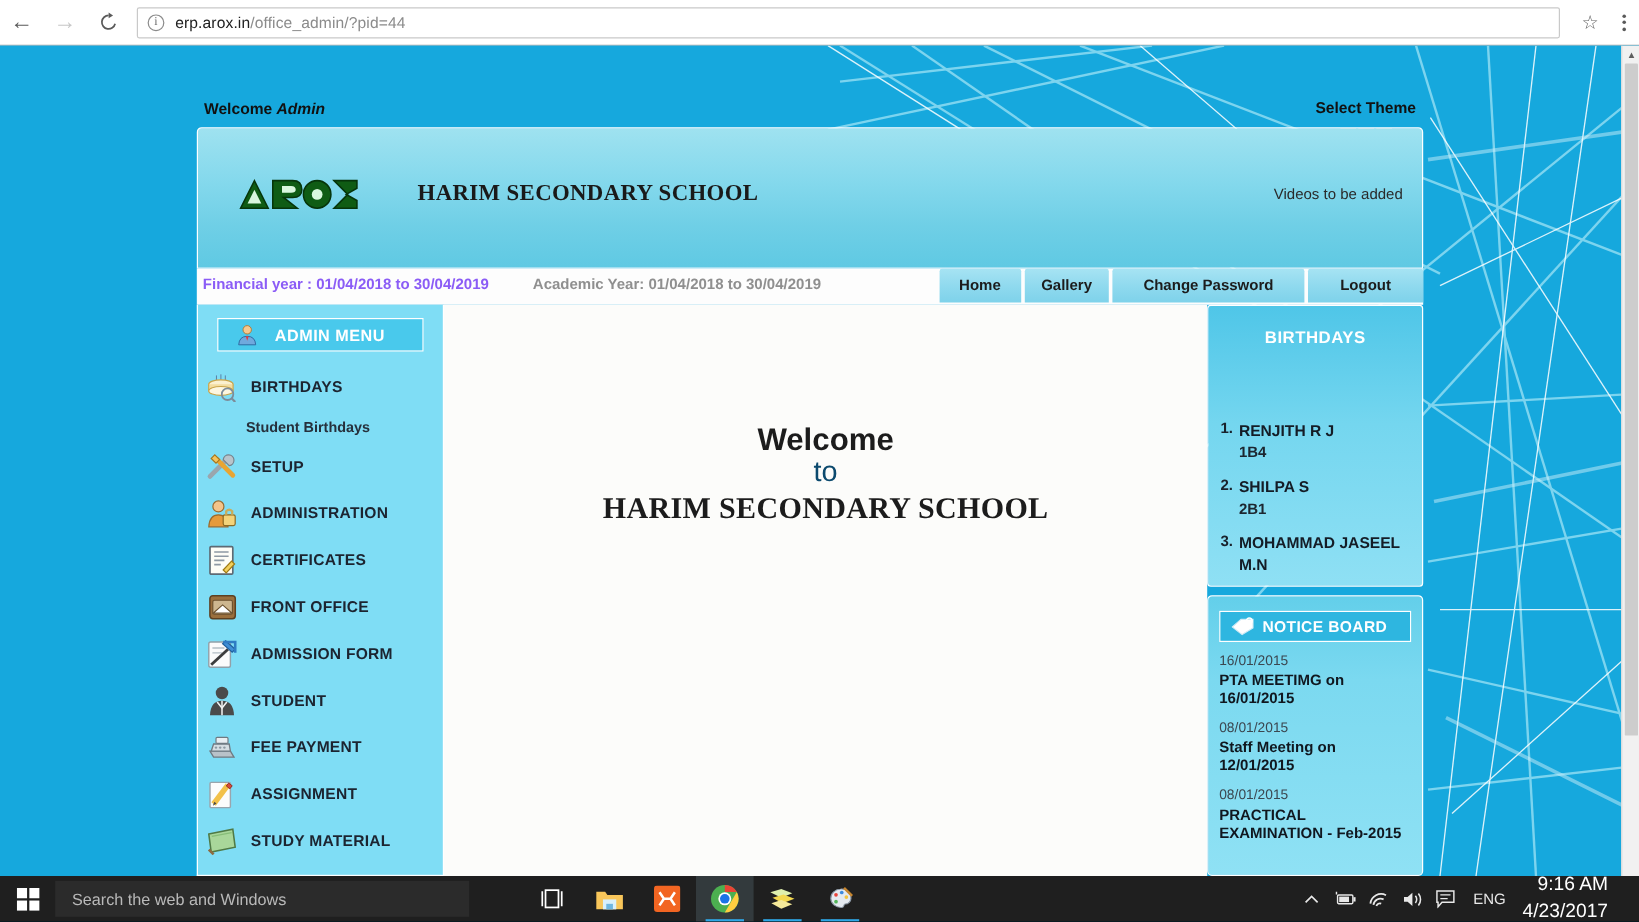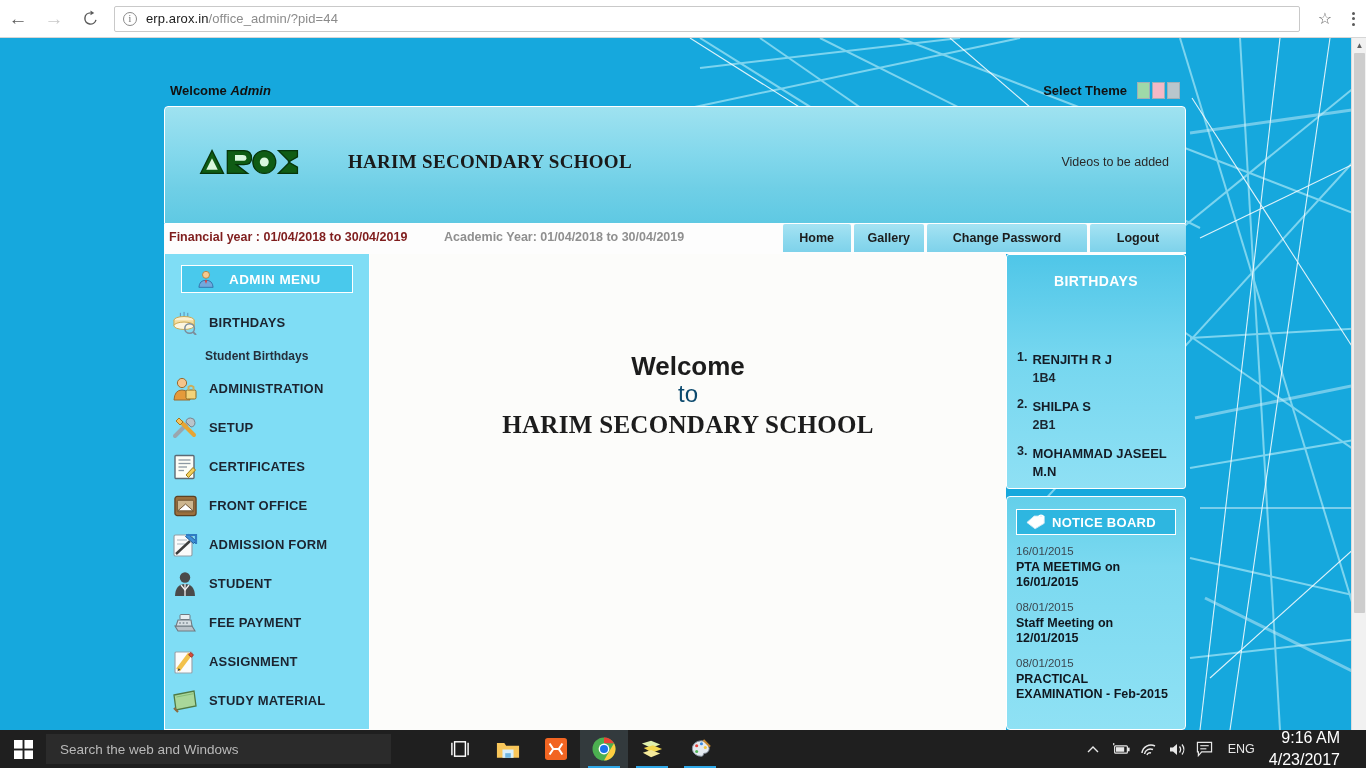--- a/index.html
+++ b/index.html
@@ -60,21 +60,21 @@
   .sb-thumb { position:absolute; top:15px; left:2px; width:11px; height:560px;
     background:#cdcdcd; border-radius:1px; }
 
   
   .topstrip {
     position: absolute; top: 42px; left: 164px; width: 1022px; height: 24px;
     z-index: 10;
   }
   .welcome { position:absolute; left:6px; top:3px; font-size:13px; color:#111; font-weight:600;}
   .welcome em { font-style: italic; font-weight: 600; }
-  .theme-wrap { position:absolute; right:6px; top:2px; display:flex; align-items:center; gap:10px; }
+  .theme-wrap { position:absolute; right:6px; top:2px; display:flex; align-items:center; gap:10px;flex-direction:column; }
   .theme-label { font-size:13px; color:#111; font-weight:600; }
   .swatches { display:flex; gap:2px; }
   .sw { width:13px; height:17px; border:1px solid #9fb0b8; }
 
   
   .app {
     position: absolute; top: 68px; left: 164px; width: 1022px; height: 624px;
     z-index: 12;
   }
   .banner {
@@ -91,21 +91,21 @@
     font-family: "Liberation Serif", serif; font-weight: bold;
     font-size: 19px; color:#1a1a1a; letter-spacing:.3px;
   }
   .videos-note {
     position:absolute; right:16px; top:48px; font-size:12.5px; color:#2a2a2a;
   }
 
   .yearbar {
     height: 30px; position:relative; background: #fdfdfd;
   }
-  .yearbar .fy { position:absolute; left:5px; top:6px; font-size:12.5px; color:#7f1d1d; font-weight:bold; }
+  .yearbar .fy { position:absolute; left:5px; top:6px; font-size:12.5px; color:#8b5cf6; font-weight:bold; }
   .yearbar .ay { position:absolute; left:280px; top:6px; font-size:12.5px; color:#8f8f8f; font-weight:bold; }
   .navtabs { position:absolute; right:0px; top:0px; display:flex; gap:3px; height:28px; }
   .navtab {
     background: linear-gradient(to bottom,#a6e3f3 0%, #8ed9ee 55%, #7ed2ea 100%);
     display:flex; align-items:center; justify-content:center;
     font-size:12.5px; color:#1c1c1c; font-weight:bold; padding:0 14px;
     border-radius: 2px 2px 0 0;
   }
   .navtab.home { min-width:68px; }
   .navtab.gallery { min-width:68px;text-align:right; }
@@ -341,39 +341,39 @@
             <span class="lbl">BIRTHDAYS</span>
           </div>
 
           <div class="submenu-item">
             <span class="lbl">Student Birthdays</span>
           </div>
 
           <div class="menu-item">
             <span class="icon-box">
               <svg width="26" height="26" viewBox="0 0 26 26">
+                <path d="M3 21 L16 8" stroke="#9aa6ae" stroke-width="4" stroke-linecap="round"></path>
+                <path d="M14 7 a4.5 4.5 0 1 1 5 5 Z" fill="#b9c4cb" stroke="#76838c" stroke-width="1"></path>
+                <path d="M22 20 L9 7" stroke="#e8a532" stroke-width="4" stroke-linecap="round"></path>
+                <path d="M7 3 L11 7 L8 10 L4 6 Z" fill="#f5c45e" stroke="#a8761c" stroke-width="1"></path>
+              </svg>
+            </span>
+            <span class="lbl">SETUP</span>
+          </div>
+
+          <div class="menu-item">
+            <span class="icon-box">
+              <svg width="26" height="26" viewBox="0 0 26 26">
                 <circle cx="10" cy="7" r="4.6" fill="#f4c48a" stroke="#9a6b2f" stroke-width="1"></circle>
                 <path d="M2 24 Q2.5 14 10 14 Q17.5 14 18 24 Z" fill="#e59a3a" stroke="#9a6b2f" stroke-width="1"></path>
                 <rect x="14" y="14" width="10" height="9" rx="1.5" fill="#f3d37a" stroke="#8c6a22" stroke-width="1"></rect>
                 <path d="M16.5 14 L16.5 11 Q19 8.5 21.5 11 L21.5 14" fill="none" stroke="#c9ae5c" stroke-width="1.9"></path>
               </svg>
             </span>
             <span class="lbl">ADMINISTRATION</span>
-          </div>
-
-          <div class="menu-item">
-            <span class="icon-box">
-              <svg width="26" height="26" viewBox="0 0 26 26">
-                <path d="M3 21 L16 8" stroke="#9aa6ae" stroke-width="4" stroke-linecap="round"></path>
-                <path d="M14 7 a4.5 4.5 0 1 1 5 5 Z" fill="#b9c4cb" stroke="#76838c" stroke-width="1"></path>
-                <path d="M22 20 L9 7" stroke="#e8a532" stroke-width="4" stroke-linecap="round"></path>
-                <path d="M7 3 L11 7 L8 10 L4 6 Z" fill="#f5c45e" stroke="#a8761c" stroke-width="1"></path>
-              </svg>
-            </span>
-            <span class="lbl">SETUP</span>
           </div>
 
           <div class="menu-item">
             <span class="icon-box">
               <svg width="24" height="26" viewBox="0 0 24 26">
                 <rect x="2" y="1.5" width="19" height="23" rx="1" fill="#fdfdf6" stroke="#5d6a74" stroke-width="1.4"></rect>
                 <g stroke="#8d99a3" stroke-width="1.3">
                   <line x1="5.5" y1="6" x2="17.5" y2="6"></line>
                     <line x1="5.5" y1="9.5" x2="17.5" y2="9.5"></line>
                   <line x1="5.5" y1="13" x2="14" y2="13"></line>

